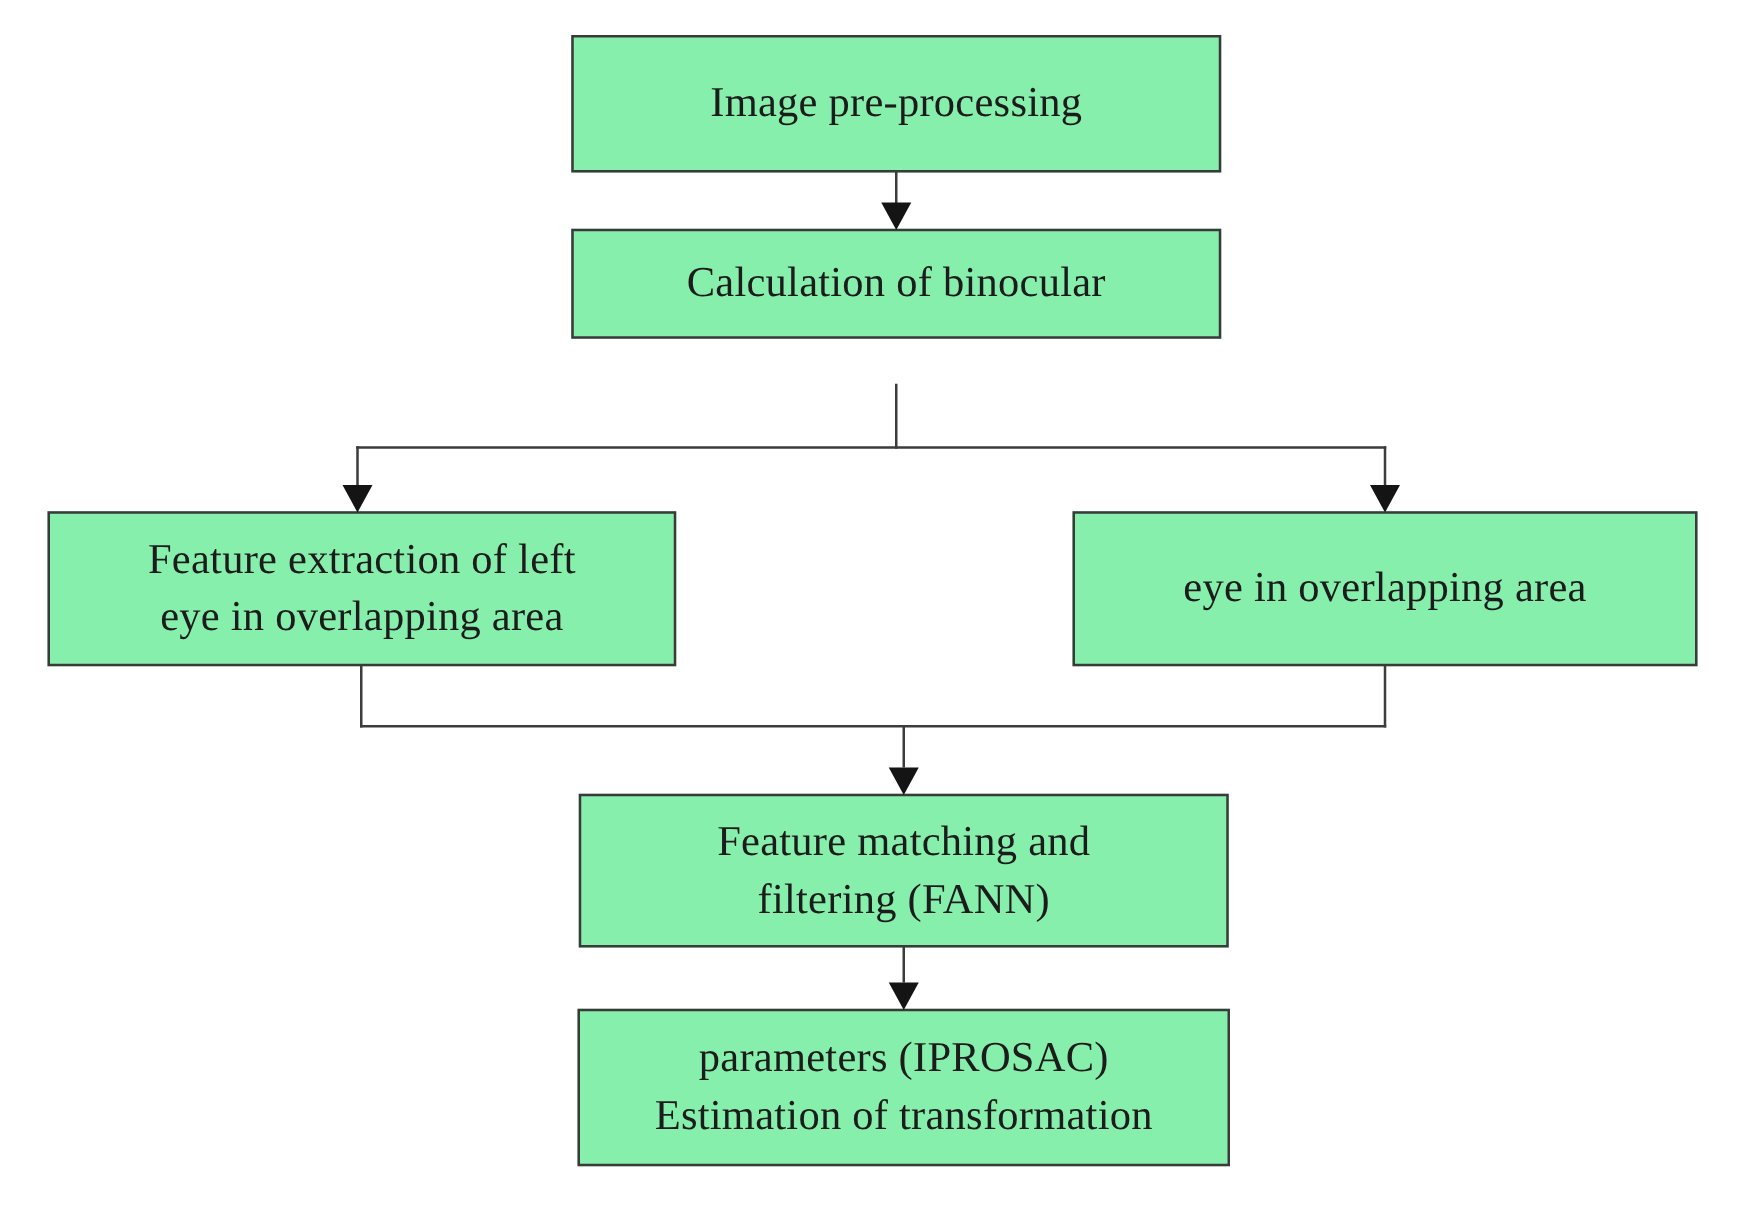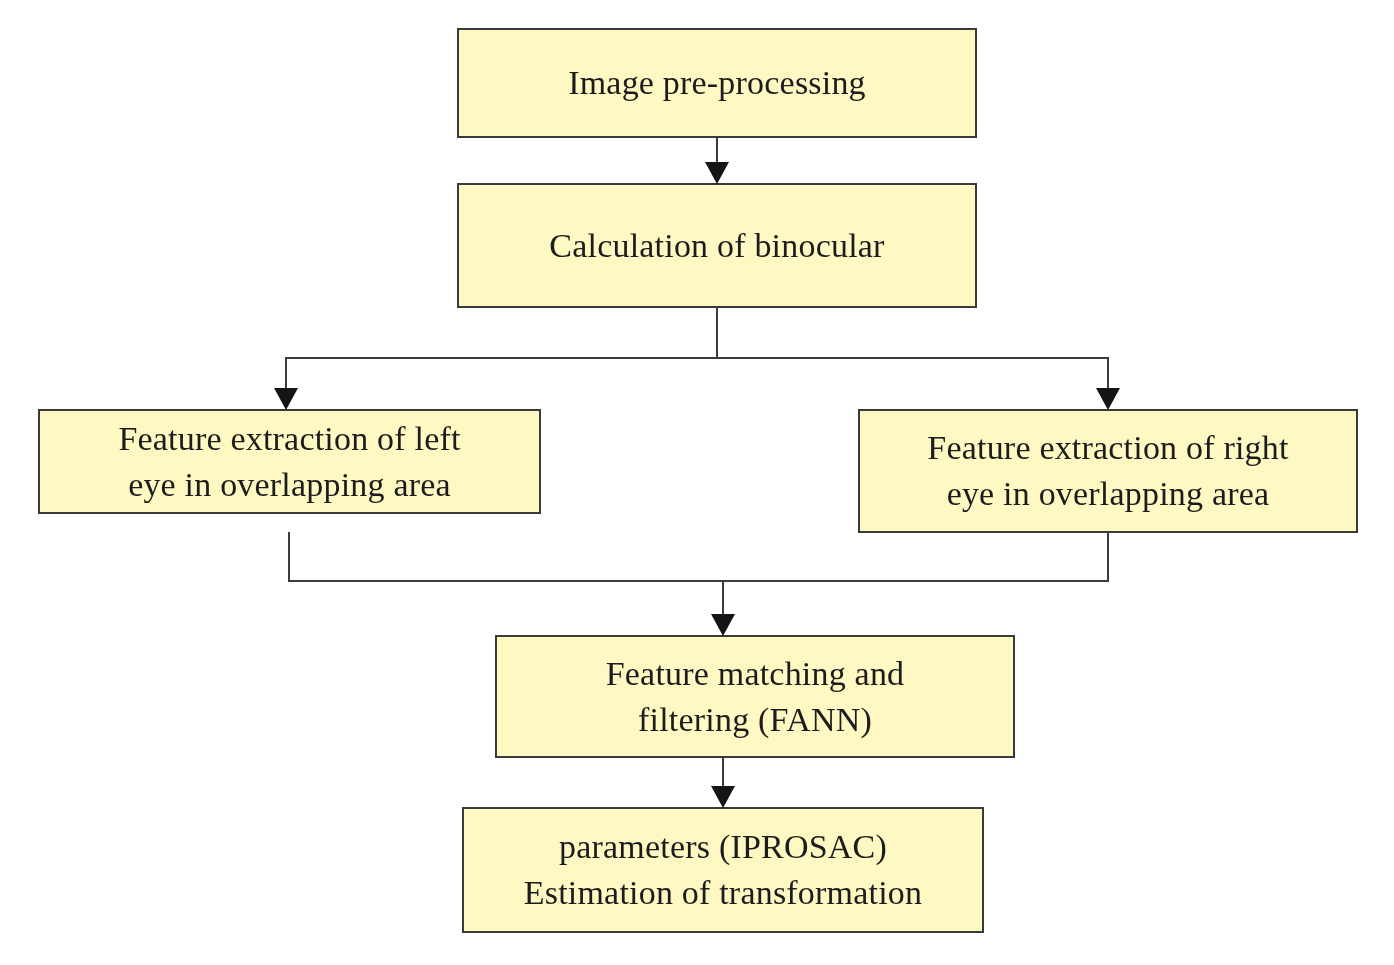--- a/index.html
+++ b/index.html
@@ -7,44 +7,44 @@
     position:relative;
     width:1394px;height:965px;
     background:#ffffff;
     font-family:"Liberation Serif","DejaVu Serif",serif;
     overflow:hidden;
   }
   .node{
     position:absolute;
     box-sizing:border-box;
     border:2px solid #3a3a3a;
-    background:#fef9c3;
+    background:#86efac;
     display:flex;
     flex-direction:column;
     align-items:center;
     justify-content:center;
     text-align:center;
     font-size:34px;
     line-height:46px;
     color:#1c1c1c;
     letter-spacing:0.2px;
   }
   .hline,.vline{position:absolute;background:#3c3c3c;}
   .arrow-down{
     position:absolute;width:0;height:0;
     border-left:12px solid transparent;
     border-right:12px solid transparent;
     border-top:22px solid #141414;
   }
   
   #box-a{left:457px;top:28px;width:520px;height:110px;}
-  #box-b{left:457px;top:183px;width:520px;height:125px;align-items:center;}
-  #box-c{left:38px;top:409px;width:503px;height:105px;}
+  #box-b{left:457px;top:183px;width:520px;height:88px;align-items:center;}
+  #box-c{left:38px;top:409px;width:503px;height:124px;}
   #box-d{left:858px;top:409px;width:500px;height:124px;}
-  #box-e{left:463px;top:635px;width:520px;height:123px;margin-left:32px;}
+  #box-e{left:463px;top:635px;width:520px;height:123px;}
   #box-f{left:462px;top:807px;width:522px;height:126px;}
 </style>
 </head>
 <body>
 
 <div id="canvas">
 
   <div class="node" id="box-a">
     <div>Image pre-processing</div>
   </div>
@@ -52,21 +52,20 @@
   <div class="node" id="box-b">
     <div>Calculation of binocular</div>
   </div>
 
   <div class="node" id="box-c">
     <div>Feature extraction of left</div>
     <div>eye in overlapping area</div>
   </div>
 
   <div class="node" id="box-d">
-    <div>Feature extraction of right</div>
     <div>eye in overlapping area</div>
   </div>
 
   <div class="node" id="box-e">
     <div>Feature matching and</div>
     <div>filtering (FANN)</div>
   </div>
 
   <div class="node" id="box-f">
     <div>parameters (IPROSAC)</div>

